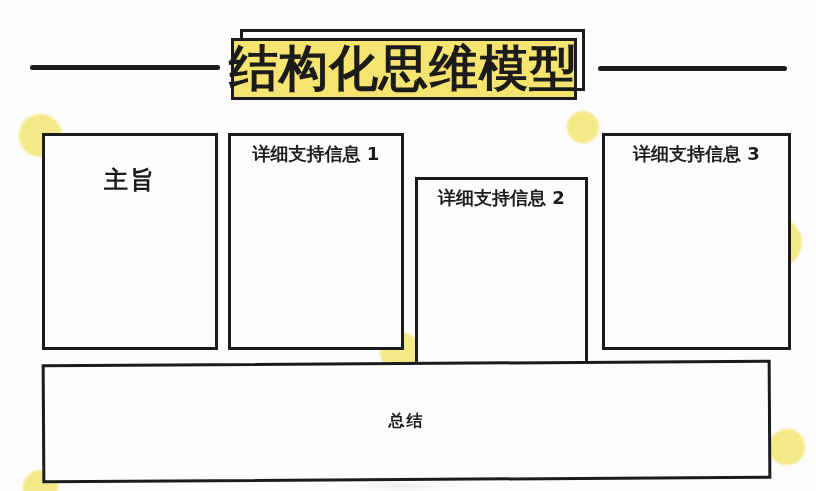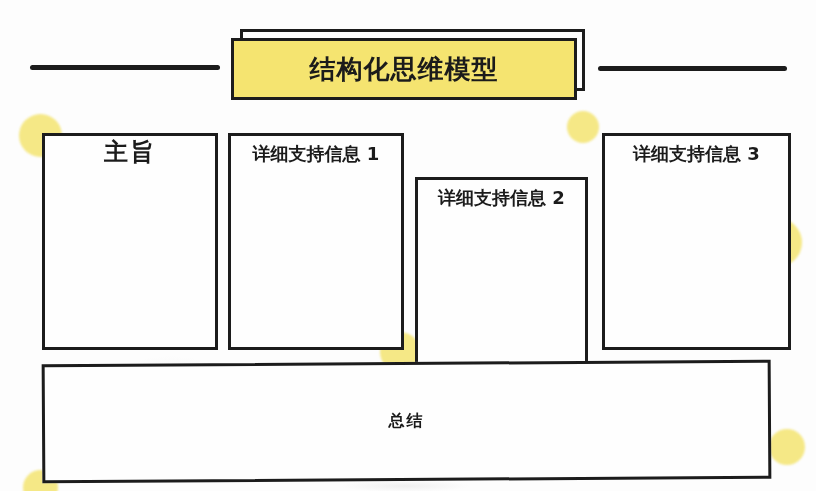--- a/index.html
+++ b/index.html
@@ -56,21 +56,21 @@
     position: absolute;
     left: 231px; top: 38px;
     width: 346px; height: 62px;
     background: var(--accent_yellow, #f5e470);
     border: 3px solid var(--ink, #1c1c1c);
     box-sizing: border-box;
     z-index: 3;
     display: flex;
     align-items: center;
     justify-content: center;
-    font-size: 26px;
+    font-size: 49px;
     font-weight: bold;
     letter-spacing: 1px;
     white-space: nowrap;
   }
 
   
   .box {
     position: absolute;
     background: #fefefe;
     border: 3px solid var(--ink, #1c1c1c);
@@ -79,21 +79,21 @@
   }
   .box-label {
     text-align: center;
     font-weight: bold;
   }
   .box-main    { left: 42px;  top: 133px; width: 176px; height: 217px; }
   .box-detail1 { left: 228px; top: 133px; width: 176px; height: 217px; }
   .box-detail2 { left: 415px; top: 133px; width: 173px; height: 217px; margin-top: 44px; }
   .box-detail3 { left: 602px; top: 133px; width: 189px; height: 217px; }
 
-  .box-main .box-label { padding-top: 0; font-size: 24px; letter-spacing: 2px; }
+  .box-main .box-label { padding-top: 28px; font-size: 24px; letter-spacing: 2px; }
   .detail-label        { padding-top: 6px; font-size: 18px; }
 
   .box-summary {
     left: 42px; top: 362px;
     width: 729px; height: 119px;
     transform: rotate(-0.35deg);
     display: flex;
     align-items: center;
     justify-content: center;
   }

